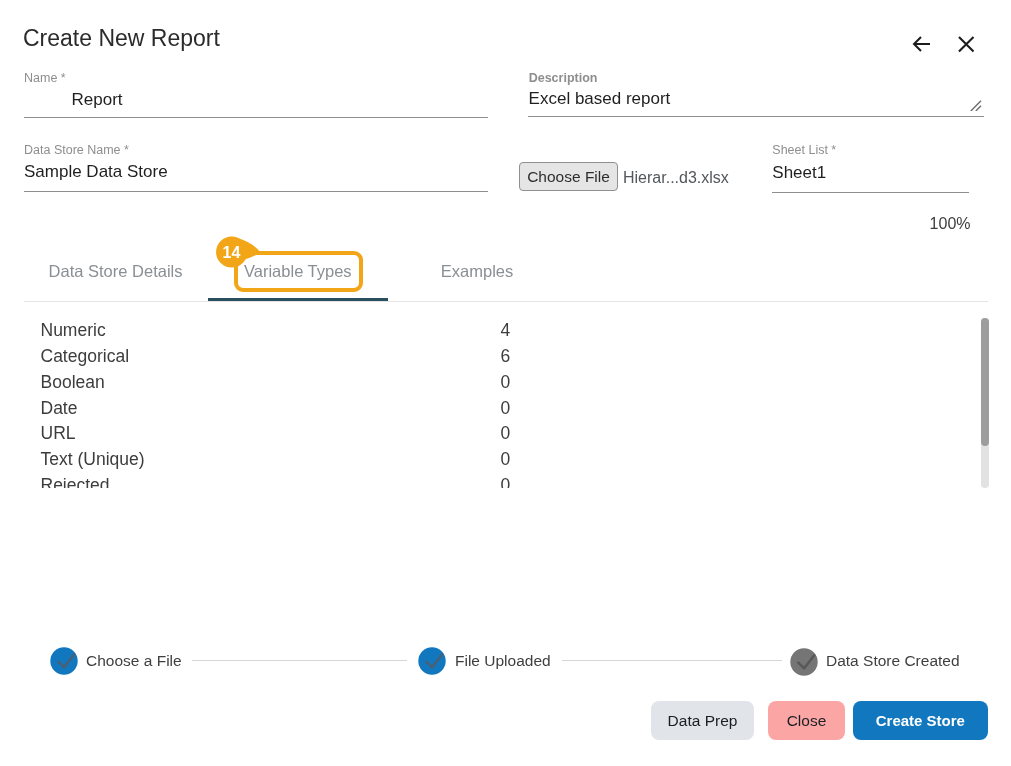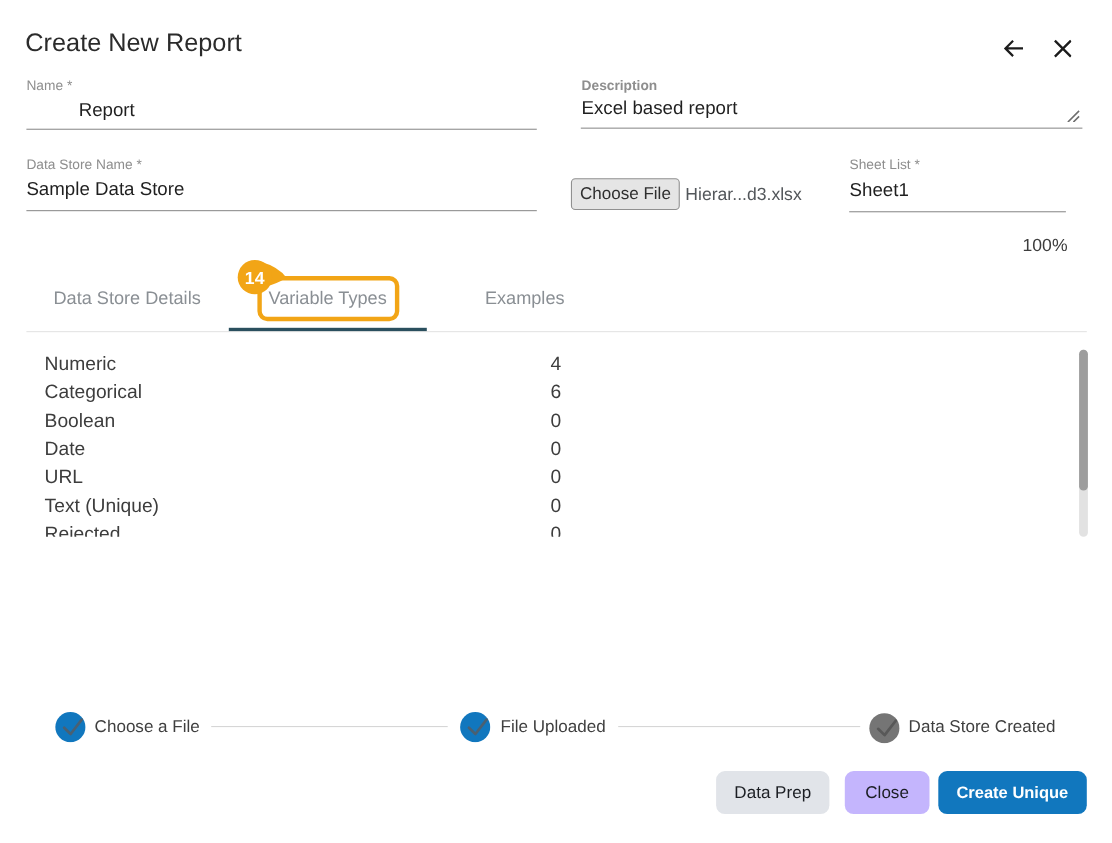--- a/index.html
+++ b/index.html
@@ -97,14 +97,14 @@
 <div class="abs" style="left:455px;top:652.3px;font-size:15.5px;color:#3f3f3f;">File Uploaded</div>
 <div class="abs" style="left:562px;top:660.3px;width:220px;height:1px;background:#d6d6d6;"></div>
 
 <svg class="abs" style="left:790px;top:647.8px;" width="28" height="28" viewBox="0 0 28 28">
   <circle cx="14" cy="14" r="13.7" fill="#757575"></circle>
   <path d="M8.3 14.6 L14.2 20.3 L24.3 7.2" fill="none" stroke="#585858" stroke-width="2.5" stroke-linecap="round" stroke-linejoin="round"></path>
 </svg>
 <div class="abs" style="left:826px;top:652.3px;font-size:15.5px;color:#3f3f3f;">Data Store Created</div>
 
 <div class="abs" style="left:651px;top:700.8px;width:103px;height:39.5px;background:#e1e4e9;border-radius:8px;text-align:center;line-height:39.5px;font-size:15.5px;color:#1b1e23;">Data Prep</div>
-<div class="abs" style="left:768.3px;top:700.8px;width:76.3px;height:39.5px;background:#c4b5fd;border-radius:8px;text-align:center;line-height:39.5px;font-size:15.5px;color:#1b1e23;">Close</div>
-<div class="abs" style="left:853.1px;top:700.8px;width:134.5px;height:39.5px;background:#1177be;border-radius:8px;text-align:center;line-height:39.5px;font-size:15px;font-weight:700;color:#ffffff;">Create Unique</div>
+<div class="abs" style="left:768.3px;top:700.8px;width:76.3px;height:39.5px;background:#fca5a5;border-radius:8px;text-align:center;line-height:39.5px;font-size:15.5px;color:#1b1e23;">Close</div>
+<div class="abs" style="left:853.1px;top:700.8px;width:134.5px;height:39.5px;background:#1177be;border-radius:8px;text-align:center;line-height:39.5px;font-size:15px;font-weight:700;color:#ffffff;">Create Store</div>
 
 </body></html>

